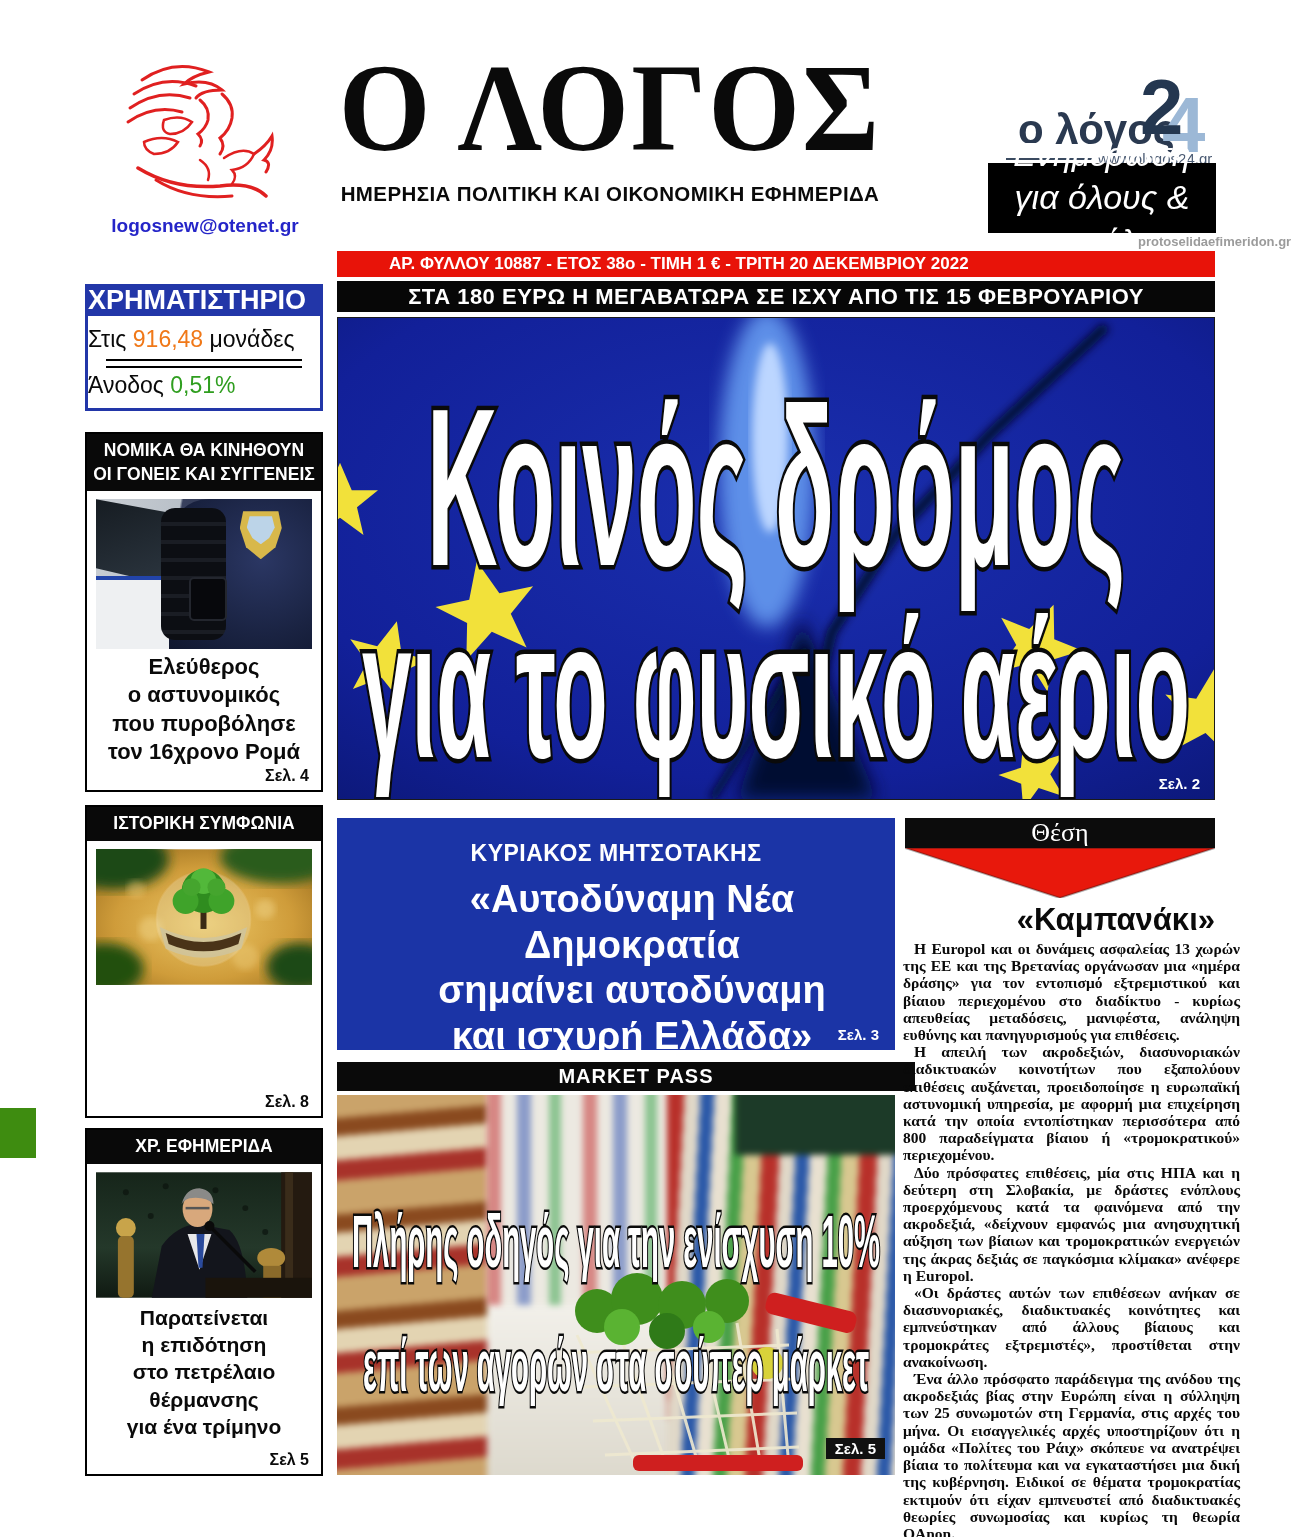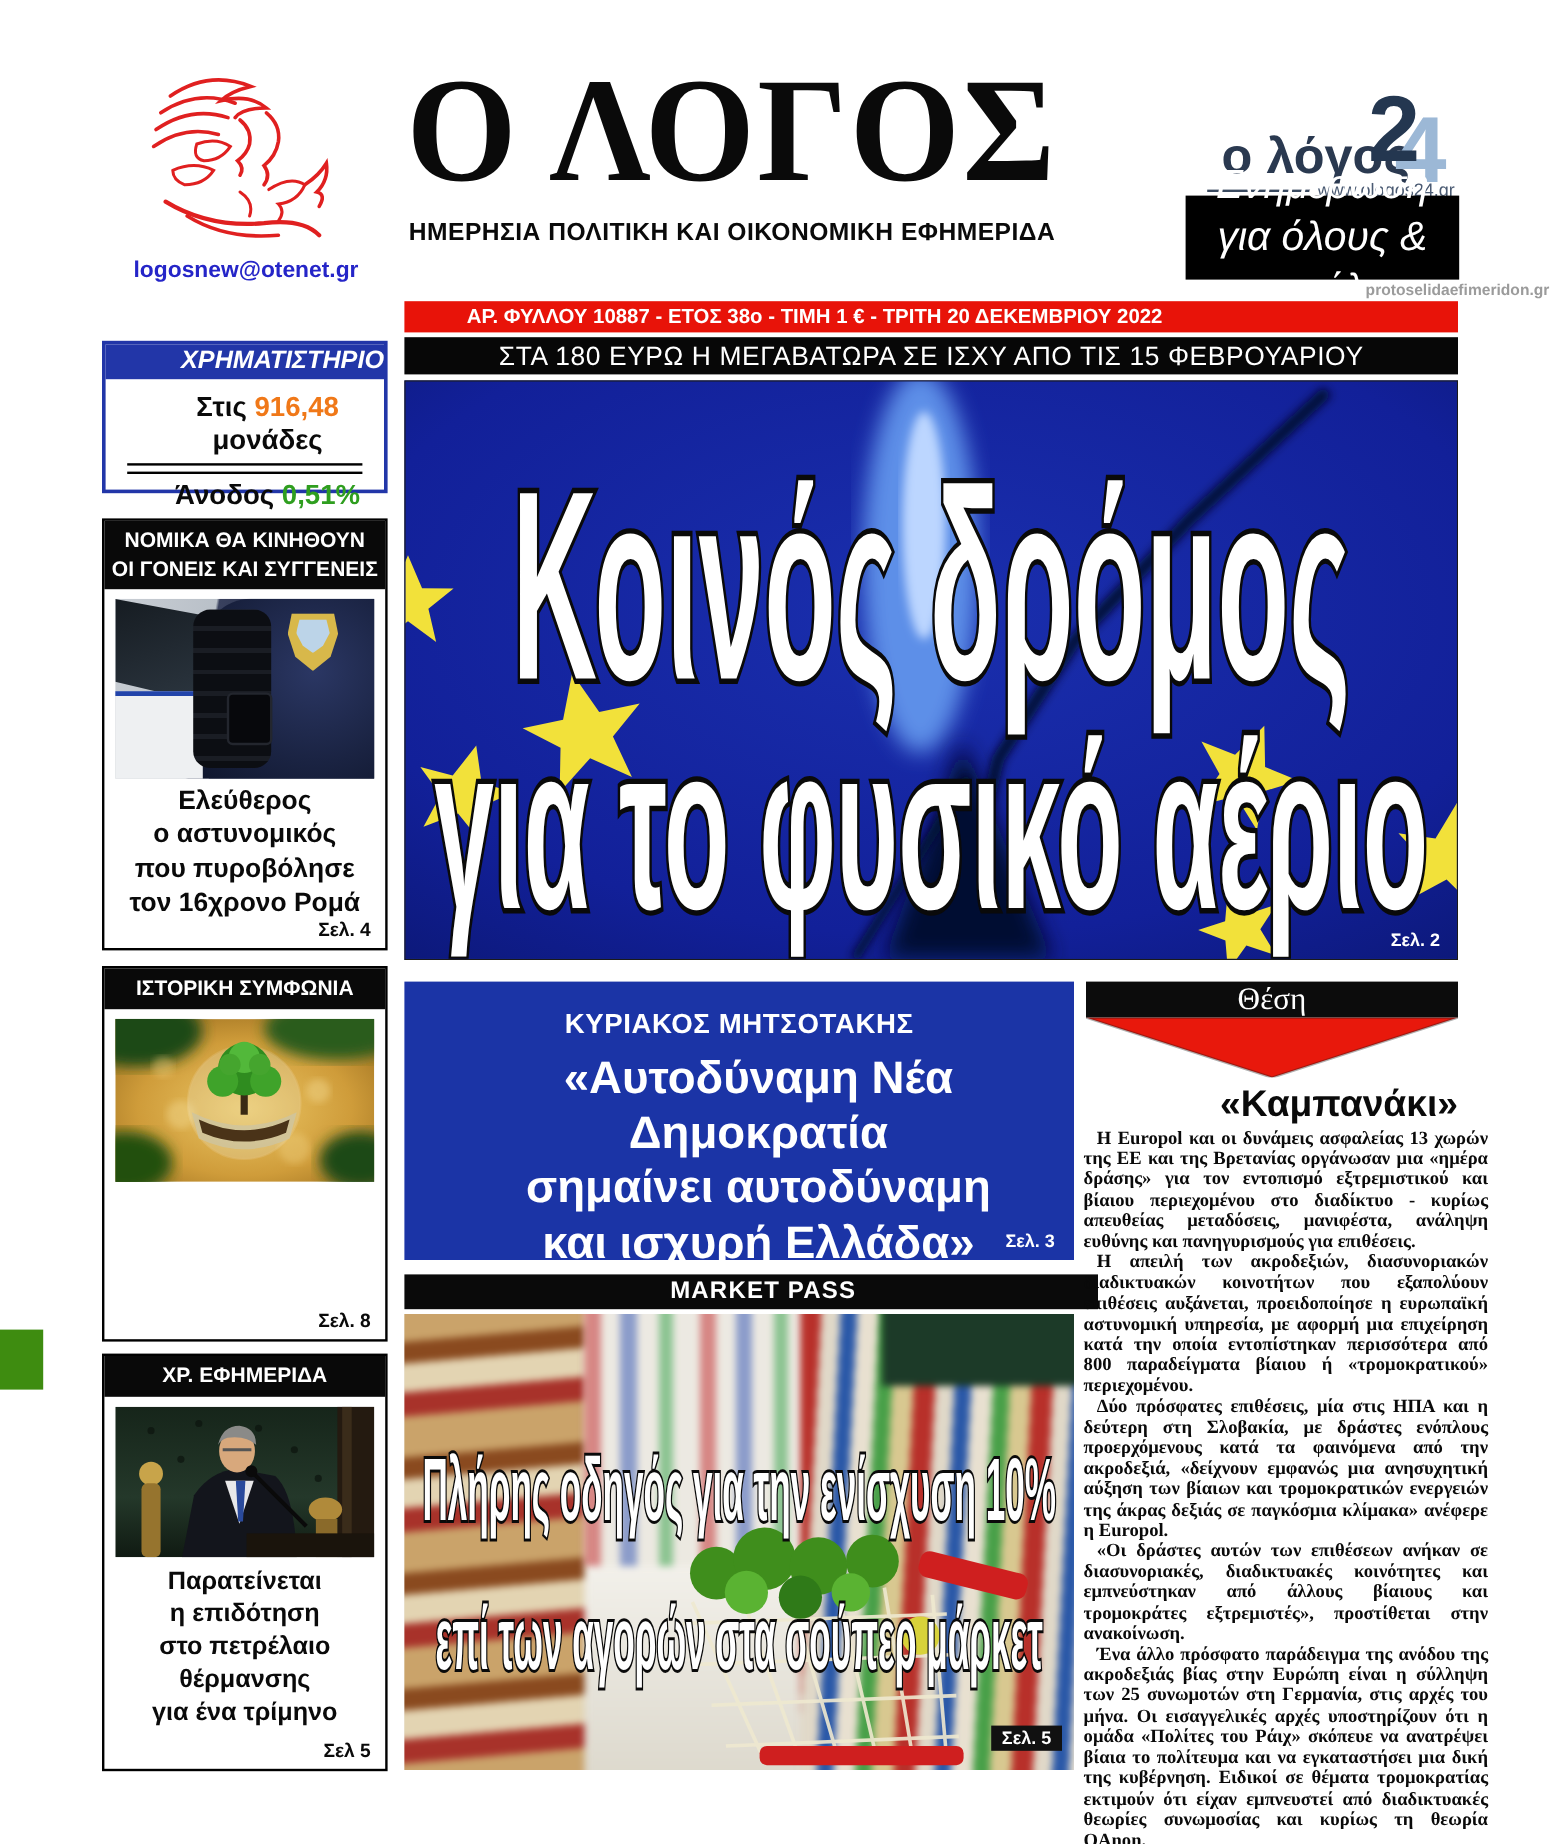--- a/index.html
+++ b/index.html
@@ -23,28 +23,28 @@
   #logo24 .url{position:absolute;left:98px;top:84px;font-size:15px;color:#4a5a72;}
   #tagline-box{left:988px;top:163px;width:228px;height:70px;background:#000;color:#fff;
          font-style:italic;font-size:34px;line-height:1.28;text-align:center;
          display:flex;flex-direction:column;justify-content:center;}
   #watermark{left:1138px;top:234px;width:150px;font-size:13px;font-weight:bold;color:#9b9b9b;text-align:right;}
 
   
   #issue-bar{left:337px;top:251px;width:878px;height:26px;background:#e81309;color:#fff;
          font-weight:bold;font-size:17px;line-height:26px;padding-left:52px;box-sizing:border-box;}
   #top-banner{left:337px;top:281px;width:878px;height:31px;background:#070707;color:#fff;
-         font-weight:normal;font-size:22px;line-height:31px;text-align:center;letter-spacing:.5px;}
+         font-weight:bold;font-size:22px;line-height:31px;text-align:center;letter-spacing:.5px;}
 
   
   #stocks{left:85px;top:284px;width:238px;height:127px;border:3px solid #2236a8;
          box-sizing:border-box;background:#fff;}
-  #stocks .hd{background:#2236a8;color:#fff;font-weight:bold;font-size:21px;height:29px;
-         line-height:27px;text-align:right;font-style:italic;}
-  #stocks .ln{text-align:center;font-weight:bold;font-size:23px;margin-top:10px;padding-left:38px;}
+  #stocks .hd{background:#2236a8;color:#fff;font-weight:bold;font-size:27px;height:29px;
+         line-height:27px;text-align:left;}
+  #stocks .ln{font-weight:normal;font-size:23px;margin-top:10px;}
   #stocks .val-o{color:#f07818;}
   #stocks .val-g{color:#2f9e1f;}
   #stocks .dbl{width:196px;height:5px;margin:6px auto 4px auto;
          border-top:2px solid #000;border-bottom:2px solid #000;}
 
   
   .story{left:85px;width:238px;border:2px solid #000;box-sizing:border-box;background:#fff;}
   .story .kicker{background:#090909;color:#fff;font-weight:bold;font-size:17.5px;
          text-align:center;line-height:1.35;padding:5px 2px;white-space:pre-line;}
   .story .photo{position:relative;margin:8px 9px 4px 9px;overflow:hidden;}

